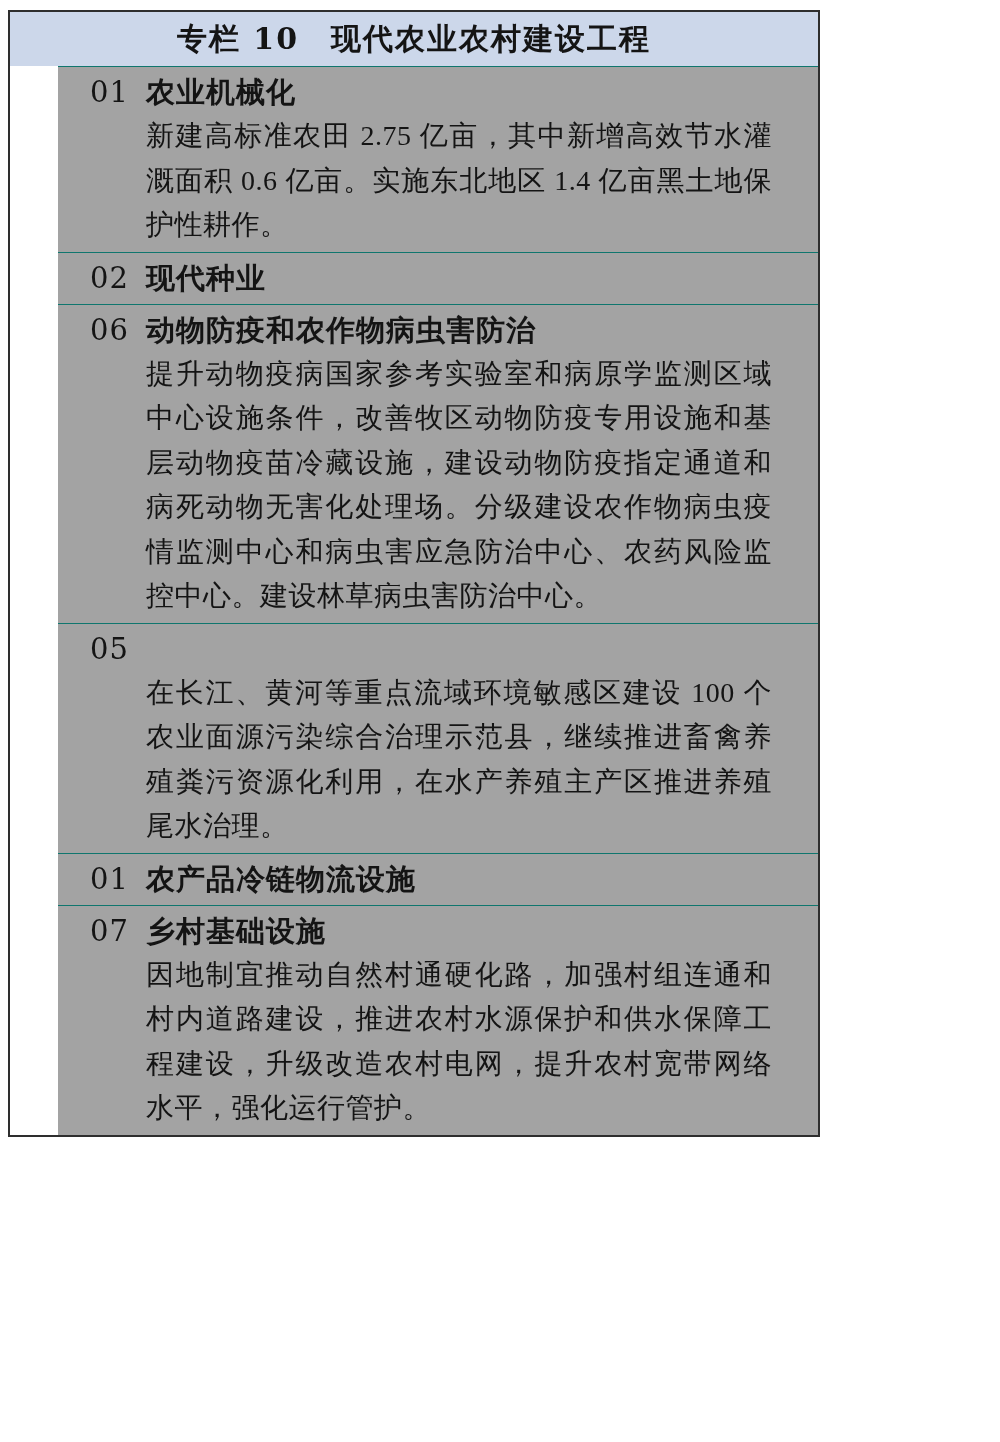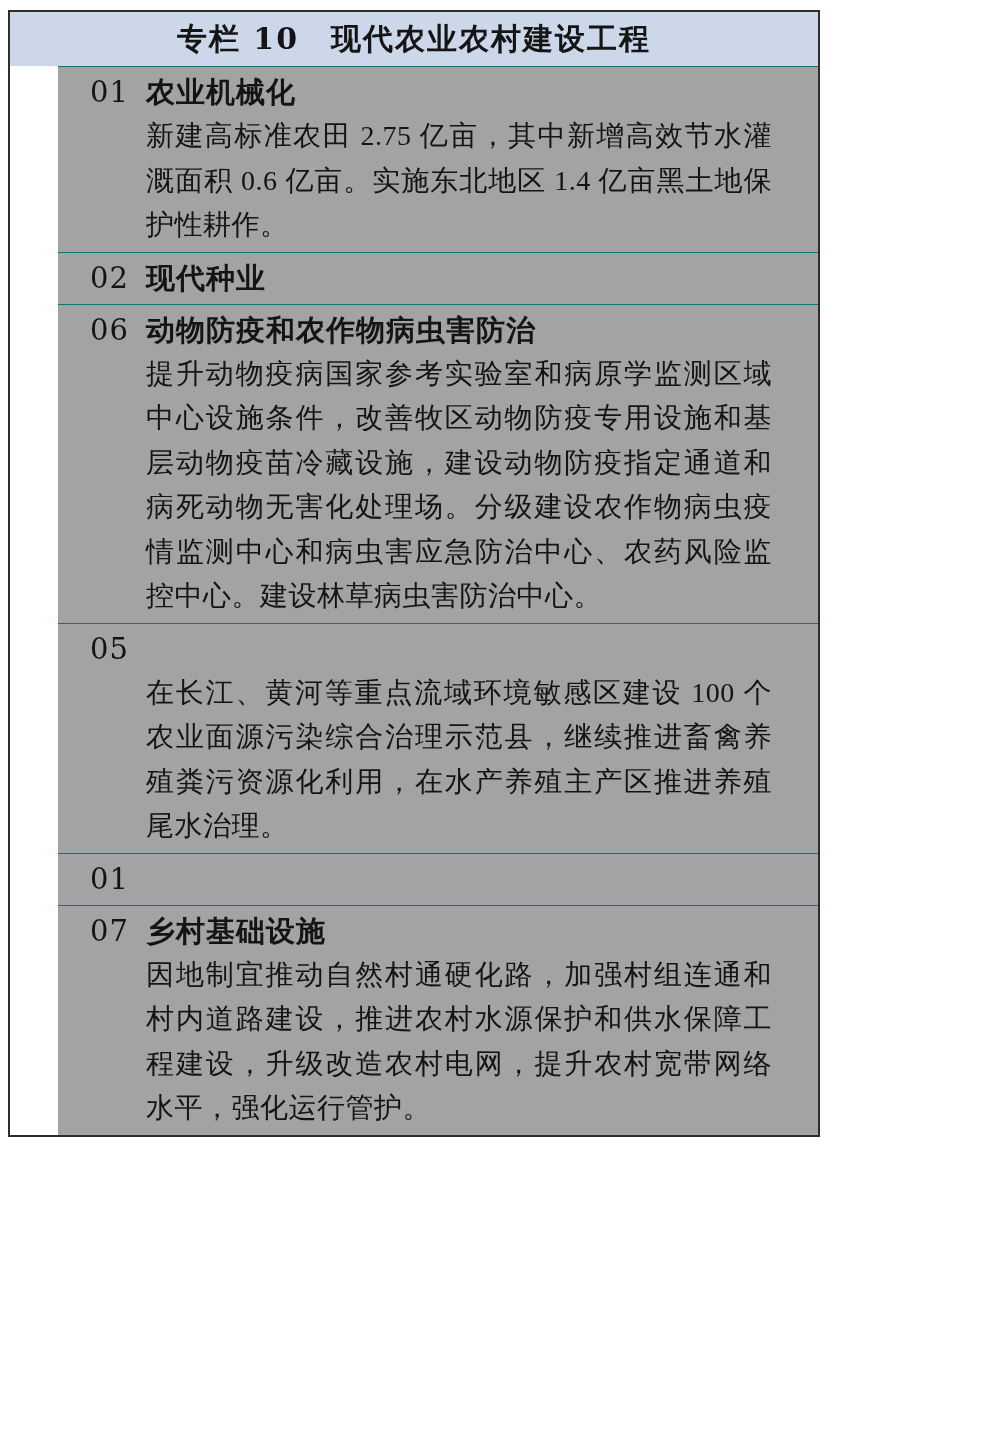--- a/index.html
+++ b/index.html
@@ -98,20 +98,21 @@
     <div class="section">
       <div class="sec-title-row">
         <span class="sec-num">05</span>
       </div>
       <p class="sec-body">在长江、黄河等重点流域环境敏感区建设 100 个农业面源污染综合治理示范县，继续推进畜禽养殖粪污资源化利用，在水产养殖主产区推进养殖尾水治理。</p>
     </div>
 
     <div class="section">
       <div class="sec-title-row">
         <span class="sec-num">01</span>
+        <span class="sec-title">农产品冷链物流设施</span>
       </div>
     </div>
 
     <div class="section">
       <div class="sec-title-row">
         <span class="sec-num">07</span>
         <span class="sec-title">乡村基础设施</span>
       </div>
       <p class="sec-body">因地制宜推动自然村通硬化路，加强村组连通和村内道路建设，推进农村水源保护和供水保障工程建设，升级改造农村电网，提升农村宽带网络水平，强化运行管护。</p>
     </div>

